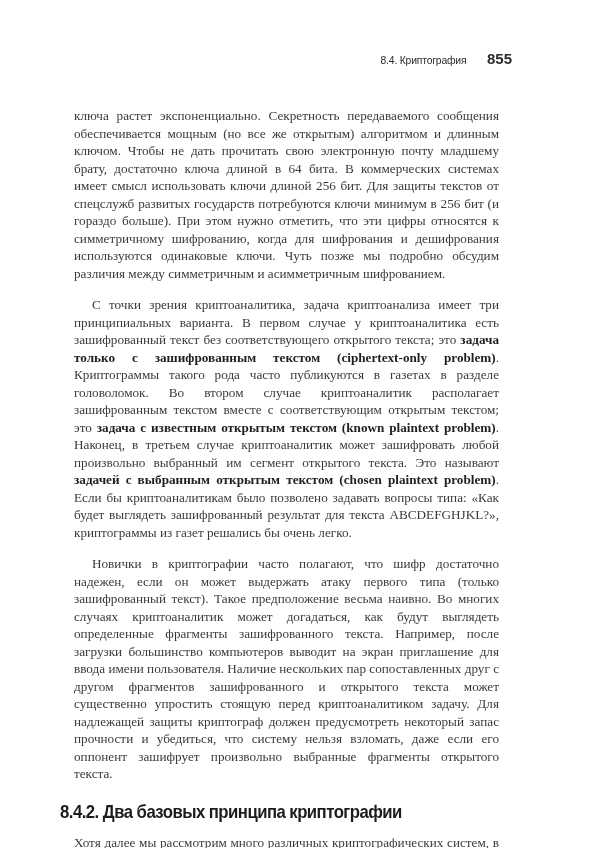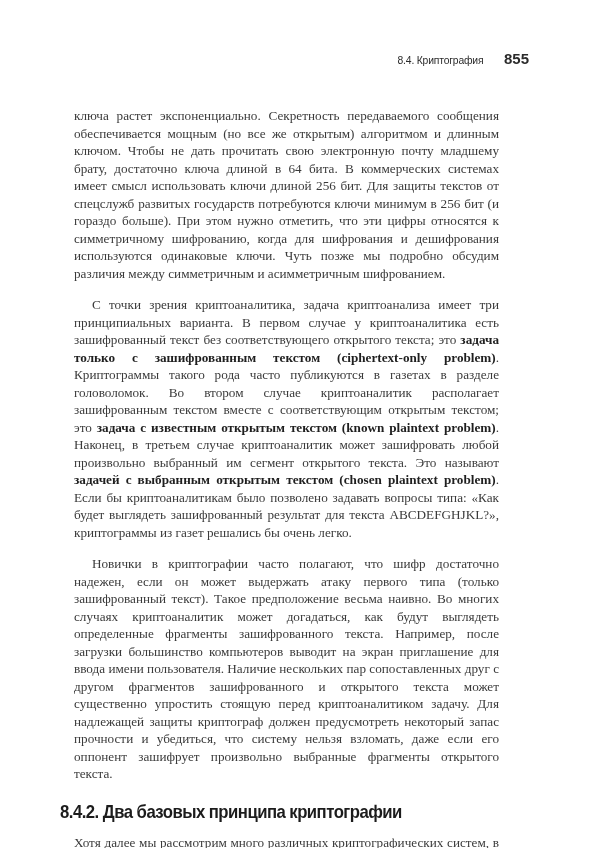--- a/index.html
+++ b/index.html
@@ -1,18 +1,18 @@
 <!DOCTYPE html>
 <html><head>
 <meta charset="utf-8">
 <style>
   html, body { margin: 0; padding: 0; background: #ffffff; }
   body { width: 600px; height: 848px; position: relative; overflow: hidden; }
   .page { position: absolute; left: 0; top: 0; width: 600px; height: 848px; background: #fff; }
-  .running-head { position: absolute; top: 50px; right: 71px; font-family: "Liberation Sans", sans-serif; color: #2b2b2b; }
+  .running-head { position: absolute; top: 50px; right: 88px; font-family: "Liberation Sans", sans-serif; color: #2b2b2b; }
   .rh-title { font-size: 11.5px; letter-spacing: -0.2px; transform: scaleX(0.9); display: inline-block; transform-origin: right; margin-right: 16px; }
   .rh-page { font-size: 15px; font-weight: bold; }
   .body { position: absolute; left: 60px; top: 93px; width: 453px; font-family: "Liberation Serif", serif; font-size: 13.2px; line-height: 17.5px; color: #3a3a3a; text-align: justify; hyphens: manual; }
   .body p { margin: 14px; }
   .body p.ind { text-indent: 18px; }
   .body b { color: #1f1f1f; }
   h2.section { font-family: "Liberation Sans", sans-serif; font-size: 19px; font-weight: bold; color: #1c1c1c; margin: 20px 0 7px 0; letter-spacing: -0.6px; transform: scaleX(0.88); transform-origin: left; white-space: nowrap; }
 </style>
 </head>
 <body>

